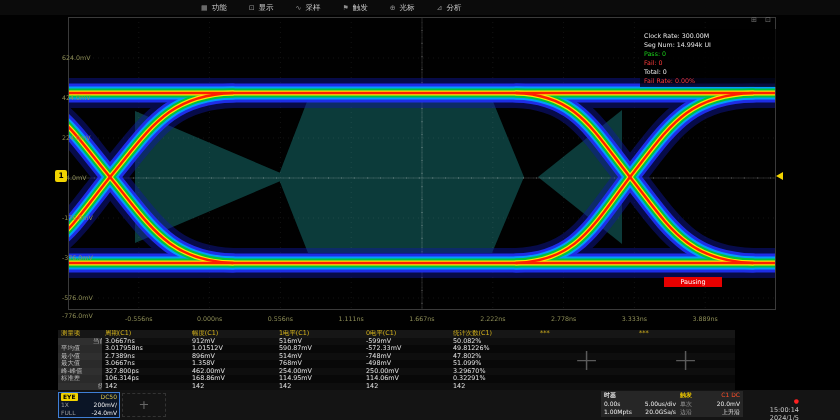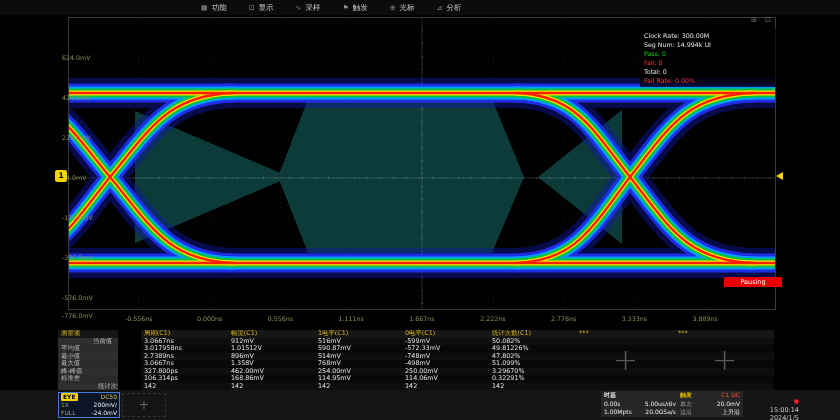--- a/index.html
+++ b/index.html
@@ -22,21 +22,21 @@
   #masktest-btn{display:flex;align-items:center;gap:4px;font-size:7.5px;color:#e2e2e2;padding:0 14px 0 8px;}
   #masktest-btn .mi{color:#aaa;font-size:7px;}
   
   #scope{position:absolute;left:0;top:15px;width:840px;height:315px;background:#010101;}
   #plot{position:absolute;left:68px;top:2px;width:708px;height:293px;}
   .vlabel{position:absolute;left:-6px;font-size:6.3px;color:#8f8f58;white-space:nowrap;}
   .tlabel{position:absolute;top:298px;font-size:6.3px;color:#8f8f58;transform:translateX(-50%);white-space:nowrap;}
   #mask-info{position:absolute;left:572px;top:12px;width:128px;background:rgba(0,0,0,.72);
              font-size:6.3px;line-height:9px;padding:2px 4px;z-index:5;}
   #corner-icons{position:absolute;right:2px;top:-1px;font-size:7px;color:#777;letter-spacing:3px;z-index:6;}
-  #pausing{position:absolute;left:656px;top:260px;width:58px;height:10px;background:#e80000;color:#fff;
+  #pausing{position:absolute;left:596px;top:260px;width:58px;height:10px;background:#e80000;color:#fff;
            font-size:6.5px;text-align:center;line-height:10px;z-index:6;}
   #ch-marker{position:absolute;left:-13px;top:153px;width:12px;height:12px;background:#f2d400;border-radius:2px;
              color:#000;font-size:7.5px;font-weight:bold;text-align:center;line-height:12px;z-index:6;}
   #trig-arrow{position:absolute;right:-7px;top:155px;width:0;height:0;border-top:4px solid transparent;
               border-bottom:4px solid transparent;border-right:7px solid #f2d400;z-index:6;}
   
   #meas{position:absolute;left:58px;top:330px;width:780px;height:60px;display:flex;font-size:6.4px;}
   .mcol{display:flex;flex-direction:column;position:relative;}
   .mcell{height:7.5px;line-height:7.5px;padding:0 3px;white-space:nowrap;overflow:hidden;}
   .mcol.lbl .mcell{background:#2f2f2f;color:#bdbdbd;}
@@ -182,31 +182,31 @@
         <div style="color: rgb(232, 232, 232);">Total: 0</div>
         <div style="color: rgb(255, 59, 59);">Fail Rate: 0.00%</div>
       </div>
     <div id="pausing">Pausing</div>
     <div id="ch-marker">1</div>
     <div id="trig-arrow"></div>
   </div>
 </div>
 
 <div id="meas">
-    <div class="mcol lbl" style="width: 60px;">
+    <div class="mcol lbl" style="width: 44px;">
       <div class="mcell hdr" style="color: rgb(189, 189, 189);">测量项</div>
       <div class="mcell" style="color: rgb(189, 189, 189); padding-left: 35px;">当前值</div>
       <div class="mcell" style="color: rgb(189, 189, 189);">平均值</div>
       <div class="mcell" style="color: rgb(189, 189, 189);">最小值</div>
       <div class="mcell" style="color: rgb(189, 189, 189);">最大值</div>
       <div class="mcell" style="color: rgb(189, 189, 189);">峰-峰值</div>
       <div class="mcell" style="color: rgb(189, 189, 189);">标准差</div>
       <div class="mcell" style="color: rgb(189, 189, 189); padding-left: 40px;">统计次数</div>
     </div>
-    <div class="mcol data" style="width: 87px; margin-left: 23px;">
+    <div class="mcol data" style="width: 87px;">
       <div class="mcell hdr">周期(C1)</div>
       <div class="mcell">3.0667ns</div>
       <div class="mcell">3.017958ns</div>
       <div class="mcell">2.7389ns</div>
       <div class="mcell">3.0667ns</div>
       <div class="mcell">327.800ps</div>
       <div class="mcell">106.314ps</div>
       <div class="mcell">142</div>
     </div>
     <div class="mcol data" style="width: 87px;">

